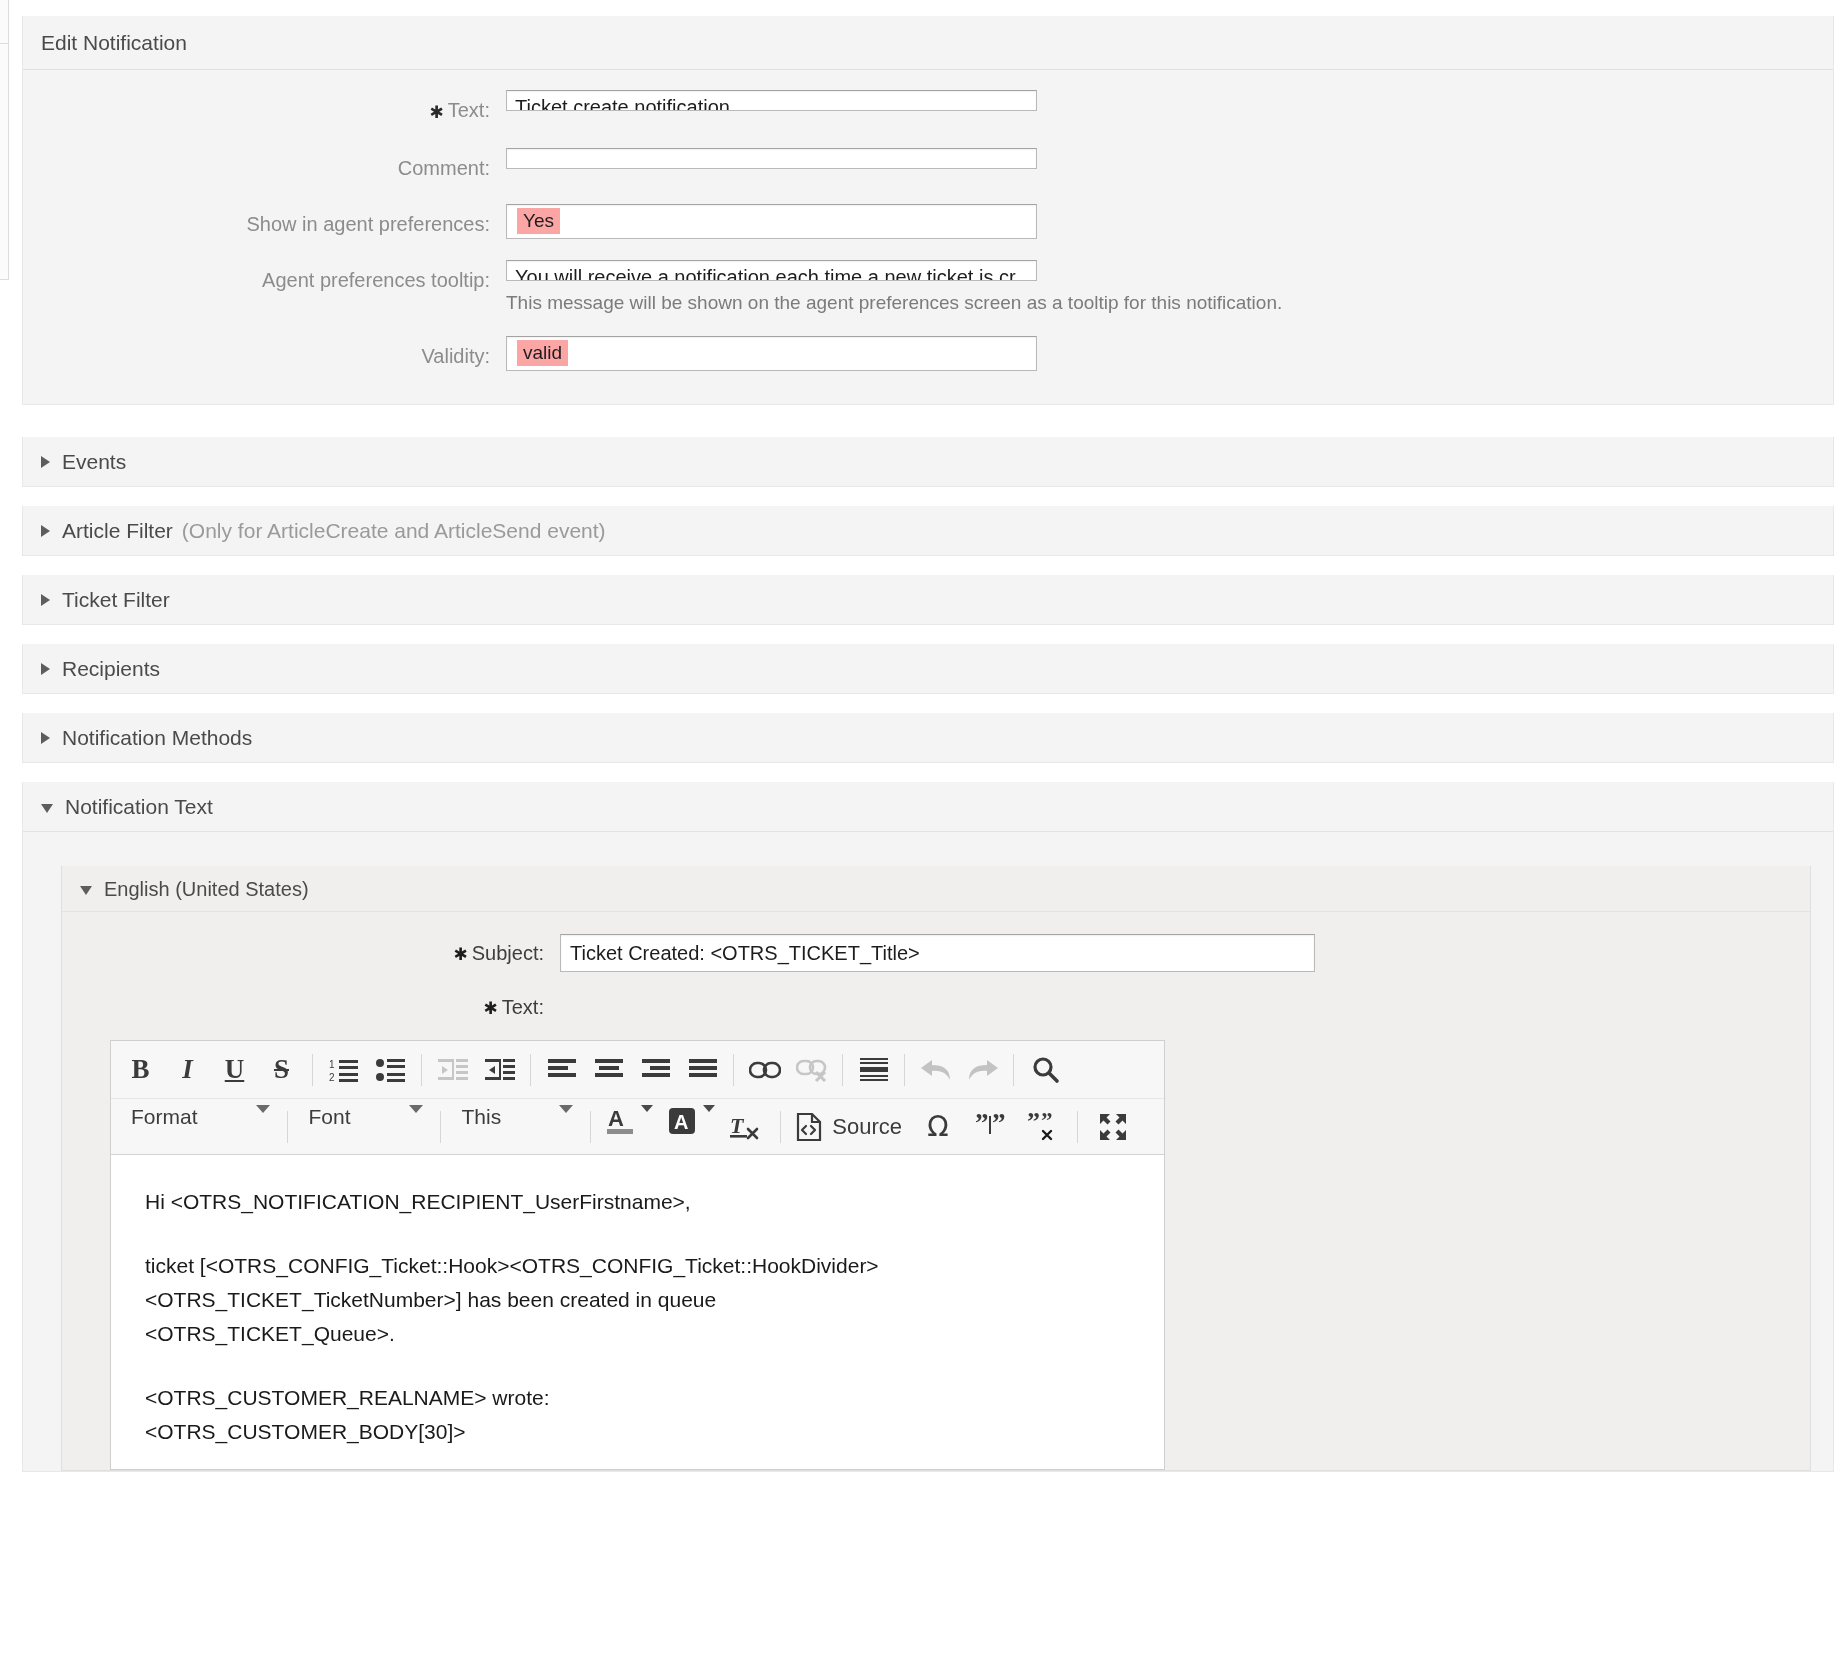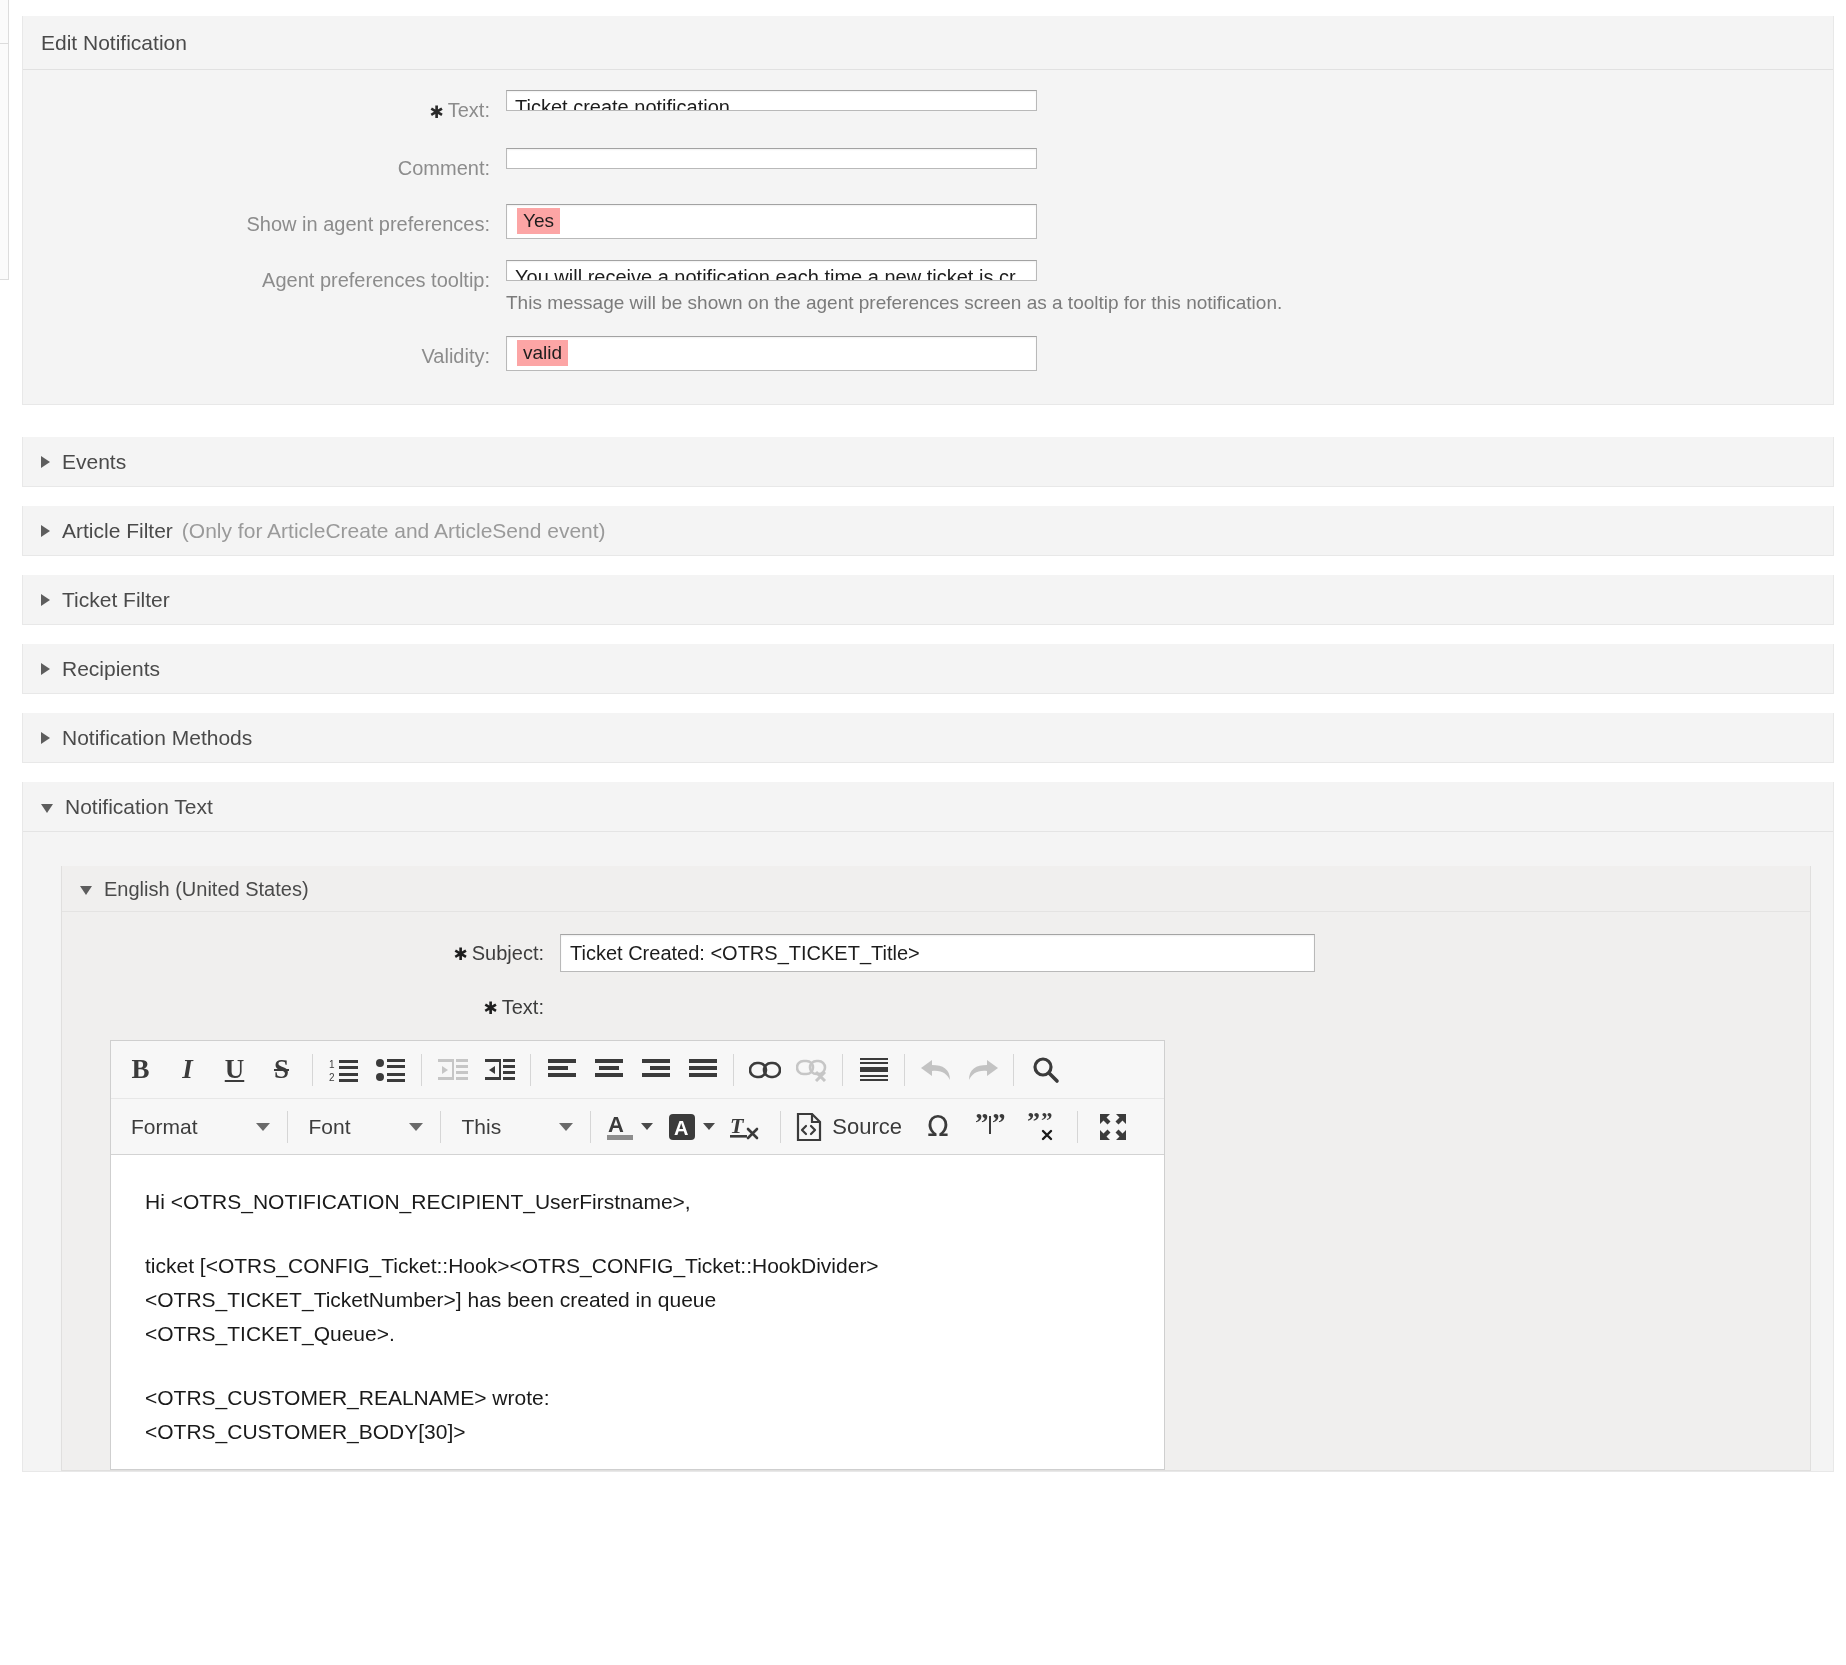--- a/index.html
+++ b/index.html
@@ -248,21 +248,21 @@
     background: #d6d6d6;
     margin: 0 7px;
     flex: 0 0 1px;
   }
   .ck-b { font-size: 27px; font-weight: bold; font-family: "Liberation Serif", serif; }
   .ck-i { font-size: 27px; font-style: italic; font-weight: bold; font-family: "Liberation Serif", serif; }
   .ck-u { font-size: 27px; font-weight: bold; text-decoration: underline; font-family: "Liberation Serif", serif; }
   .ck-s { font-size: 27px; font-weight: bold; text-decoration: line-through; font-family: "Liberation Serif", serif; }
 
   .ck-combo {
-    display: flex; align-items: center;
+    display: flex; 
     height: 44px;
     padding: 0 10px 0 14px;
     cursor: pointer;
     min-width: 60px;
   }
   .ck-combo-label {
     font-size: 21px; color: #3c3c3c;
     margin-right: 18px;
     white-space: nowrap;
   }

